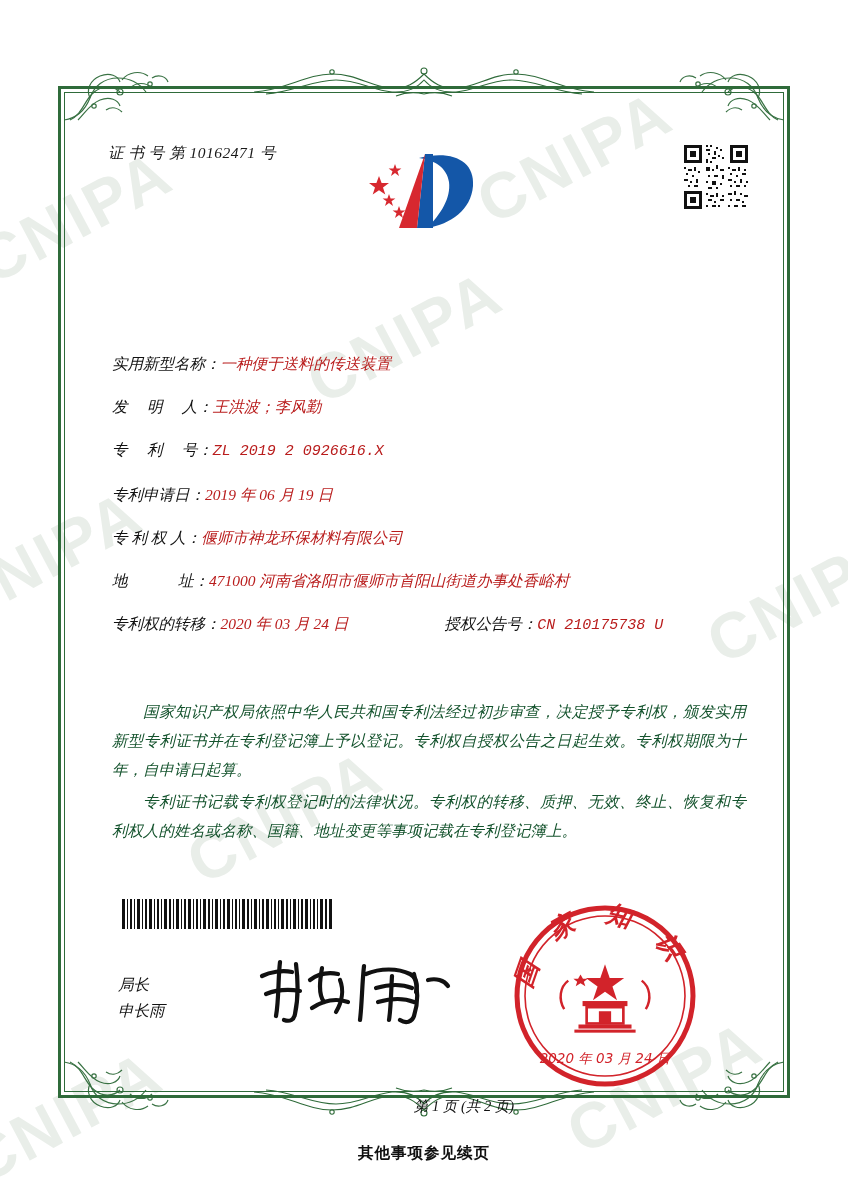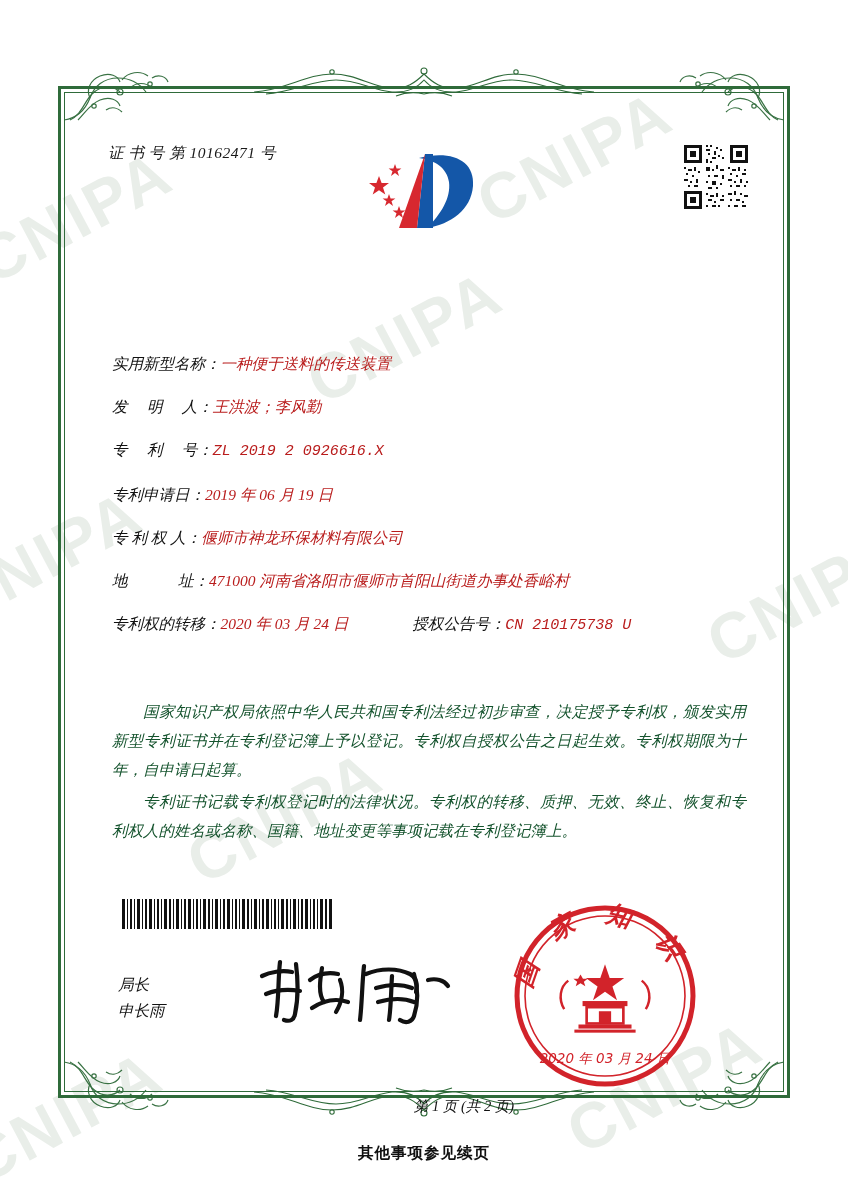--- a/index.html
+++ b/index.html
@@ -155,21 +155,21 @@
   }
   .f-label {
     display: inline-block;
     color: #111;
   }
   .f-value { color: #b91c1c; }
   .mono { font-family: "Liberation Mono", "DejaVu Sans Mono", monospace; font-size: 15px; }
 
   .row-inline-second {
     display: inline-block;
-    margin-left: 60px;
+    margin-left: 92px;
   }
 
   
   .paragraphs {
     position: absolute;
     left: 112px;
     top: 697px;
     width: 634px;
     font-size: 15.5px;
     line-height: 29px;

